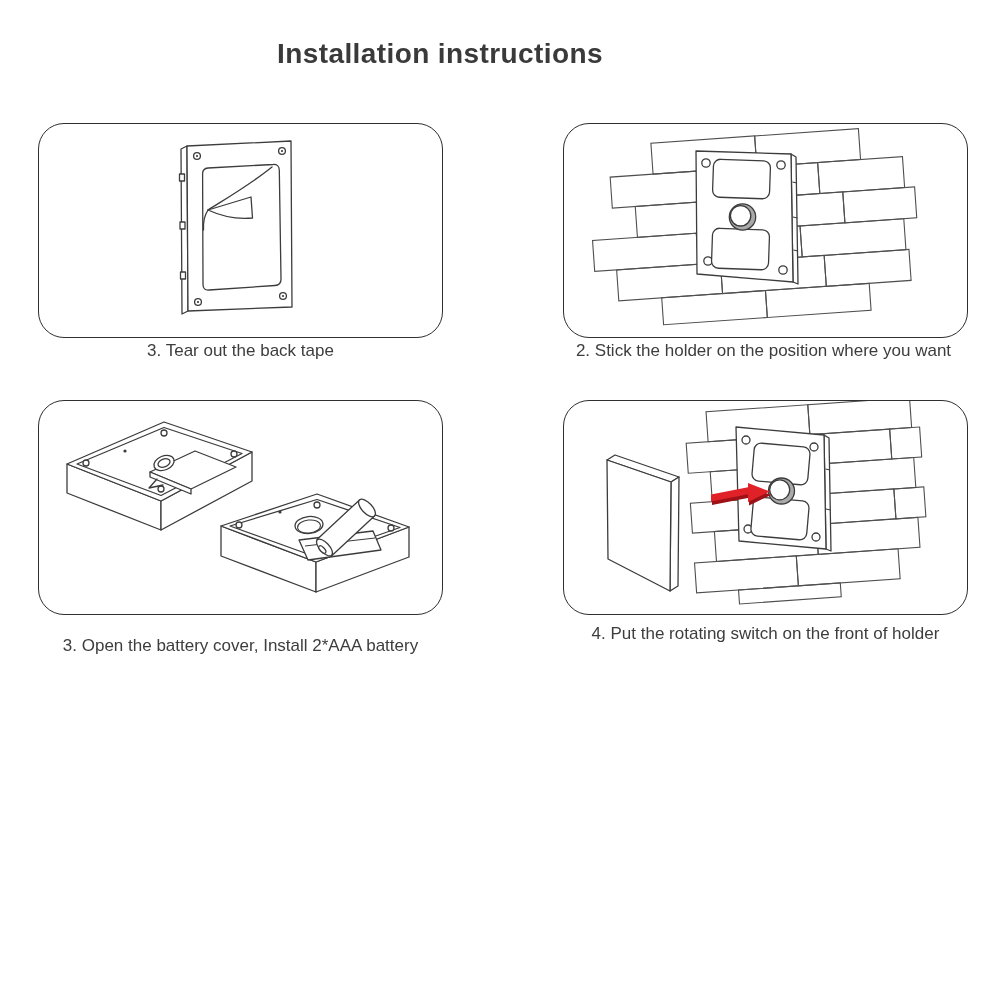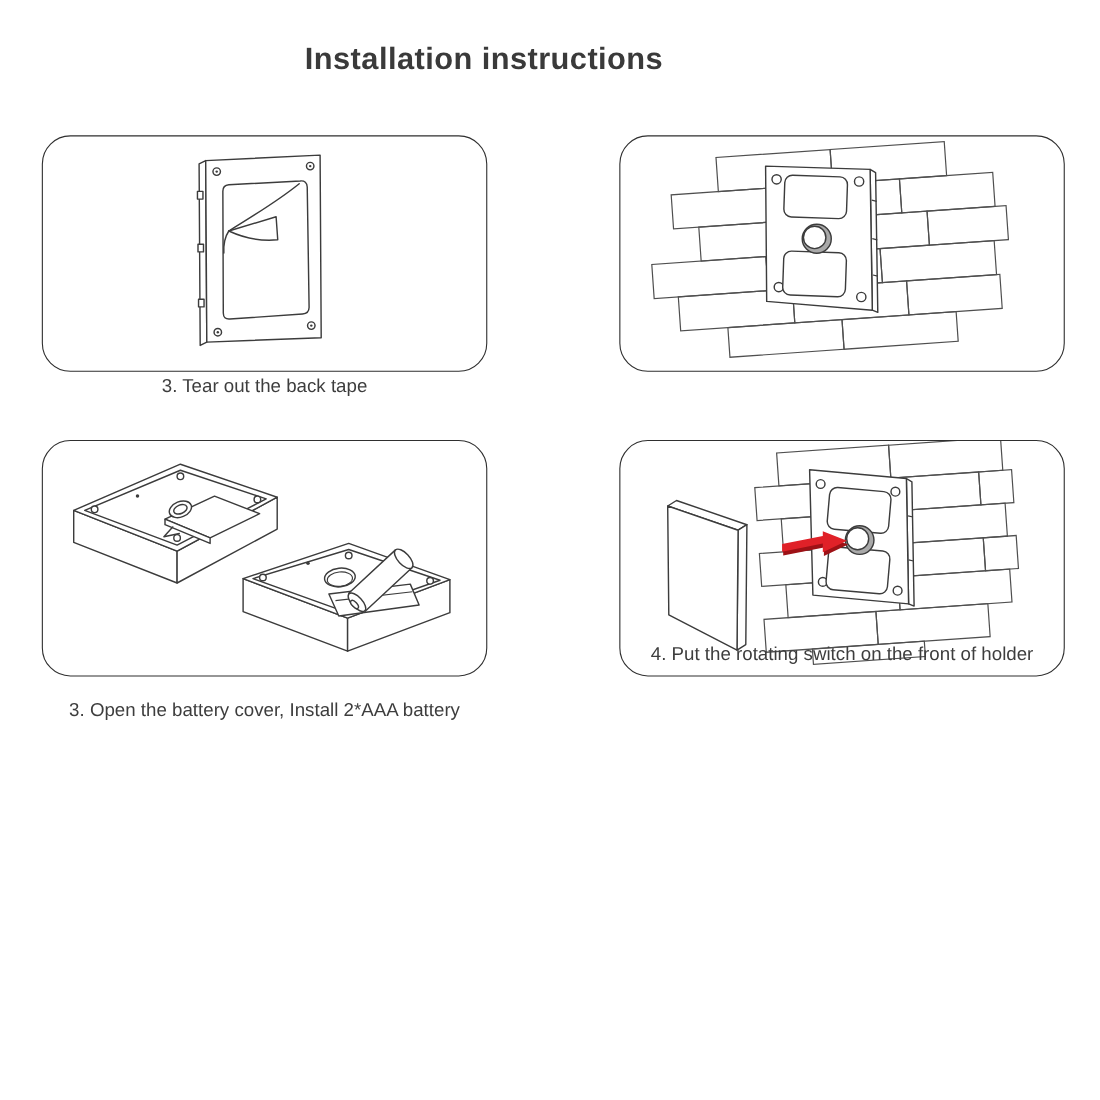--- a/index.html
+++ b/index.html
@@ -11,21 +11,21 @@
          border-radius:26px;background:#fff;box-sizing:border-box;overflow:hidden;}
   .panel svg{position:absolute;left:-1.6px;top:-1.6px;}
   #p1{left:38px;top:123px}
   #p2{left:563px;top:123px}
   #p3{left:38px;top:400px}
   #p4{left:563px;top:400px}
   .caption{position:absolute;width:405px;text-align:center;font-size:17px;color:#3d3d3d;}
   #c1{left:38px;top:341px}
   #c2{left:561px;top:341px}
   #c3{left:38px;top:636px}
-  #c4{left:563px;top:585px}
+  #c4{left:563px;top:624px}
   .ln{stroke:#3c3c3c;stroke-width:1.3;fill:#fff;stroke-linejoin:round;stroke-linecap:round;}
   .nofill{fill:none;}
   .brick{stroke:#4f4f4f;stroke-width:1.1;fill:none;}
 </style>
 </head>
 <body>
 
 <div class="sheet">
 
   <h1 class="title">Installation instructions</h1>
@@ -93,20 +93,21 @@
         </g>
         <rect class="ln" x="151" y="38" width="57" height="38" rx="7" transform="rotate(2 179 57)"></rect>
         <rect class="ln" x="150" y="107" width="57" height="40" rx="7" transform="rotate(2 178 127)"></rect>
         <g>
           <circle cx="180.5" cy="95" r="13.2" fill="#a9a9a9" stroke="#3c3c3c" stroke-width="1.3"></circle>
           <circle cx="178.6" cy="93.8" r="10.2" fill="#fff" stroke="#3c3c3c" stroke-width="1.3"></circle>
         </g>
       </g>
     </svg>
   </figure>
+  <figcaption class="caption" id="c2">2. Stick the holder on the position where you want</figcaption>
 
   <figure class="panel" id="p3" style="margin:0">
     <svg width="405" height="215" viewBox="0 0 405 215">
       <g>
         <polygon class="ln" points="30,65 30,94 124,131 124,102"></polygon>
         <polygon class="ln" points="124,102 124,131 215,82 215,53"></polygon>
         <polygon class="ln" points="30,65 127,23 215,53 124,102"></polygon>
         <polygon class="ln nofill" points="40,65 127,28.5 205,54.5 124,96.5"></polygon>
         <circle class="ln" cx="49" cy="64" r="3"></circle>
         <circle class="ln" cx="127" cy="34" r="3"></circle>

